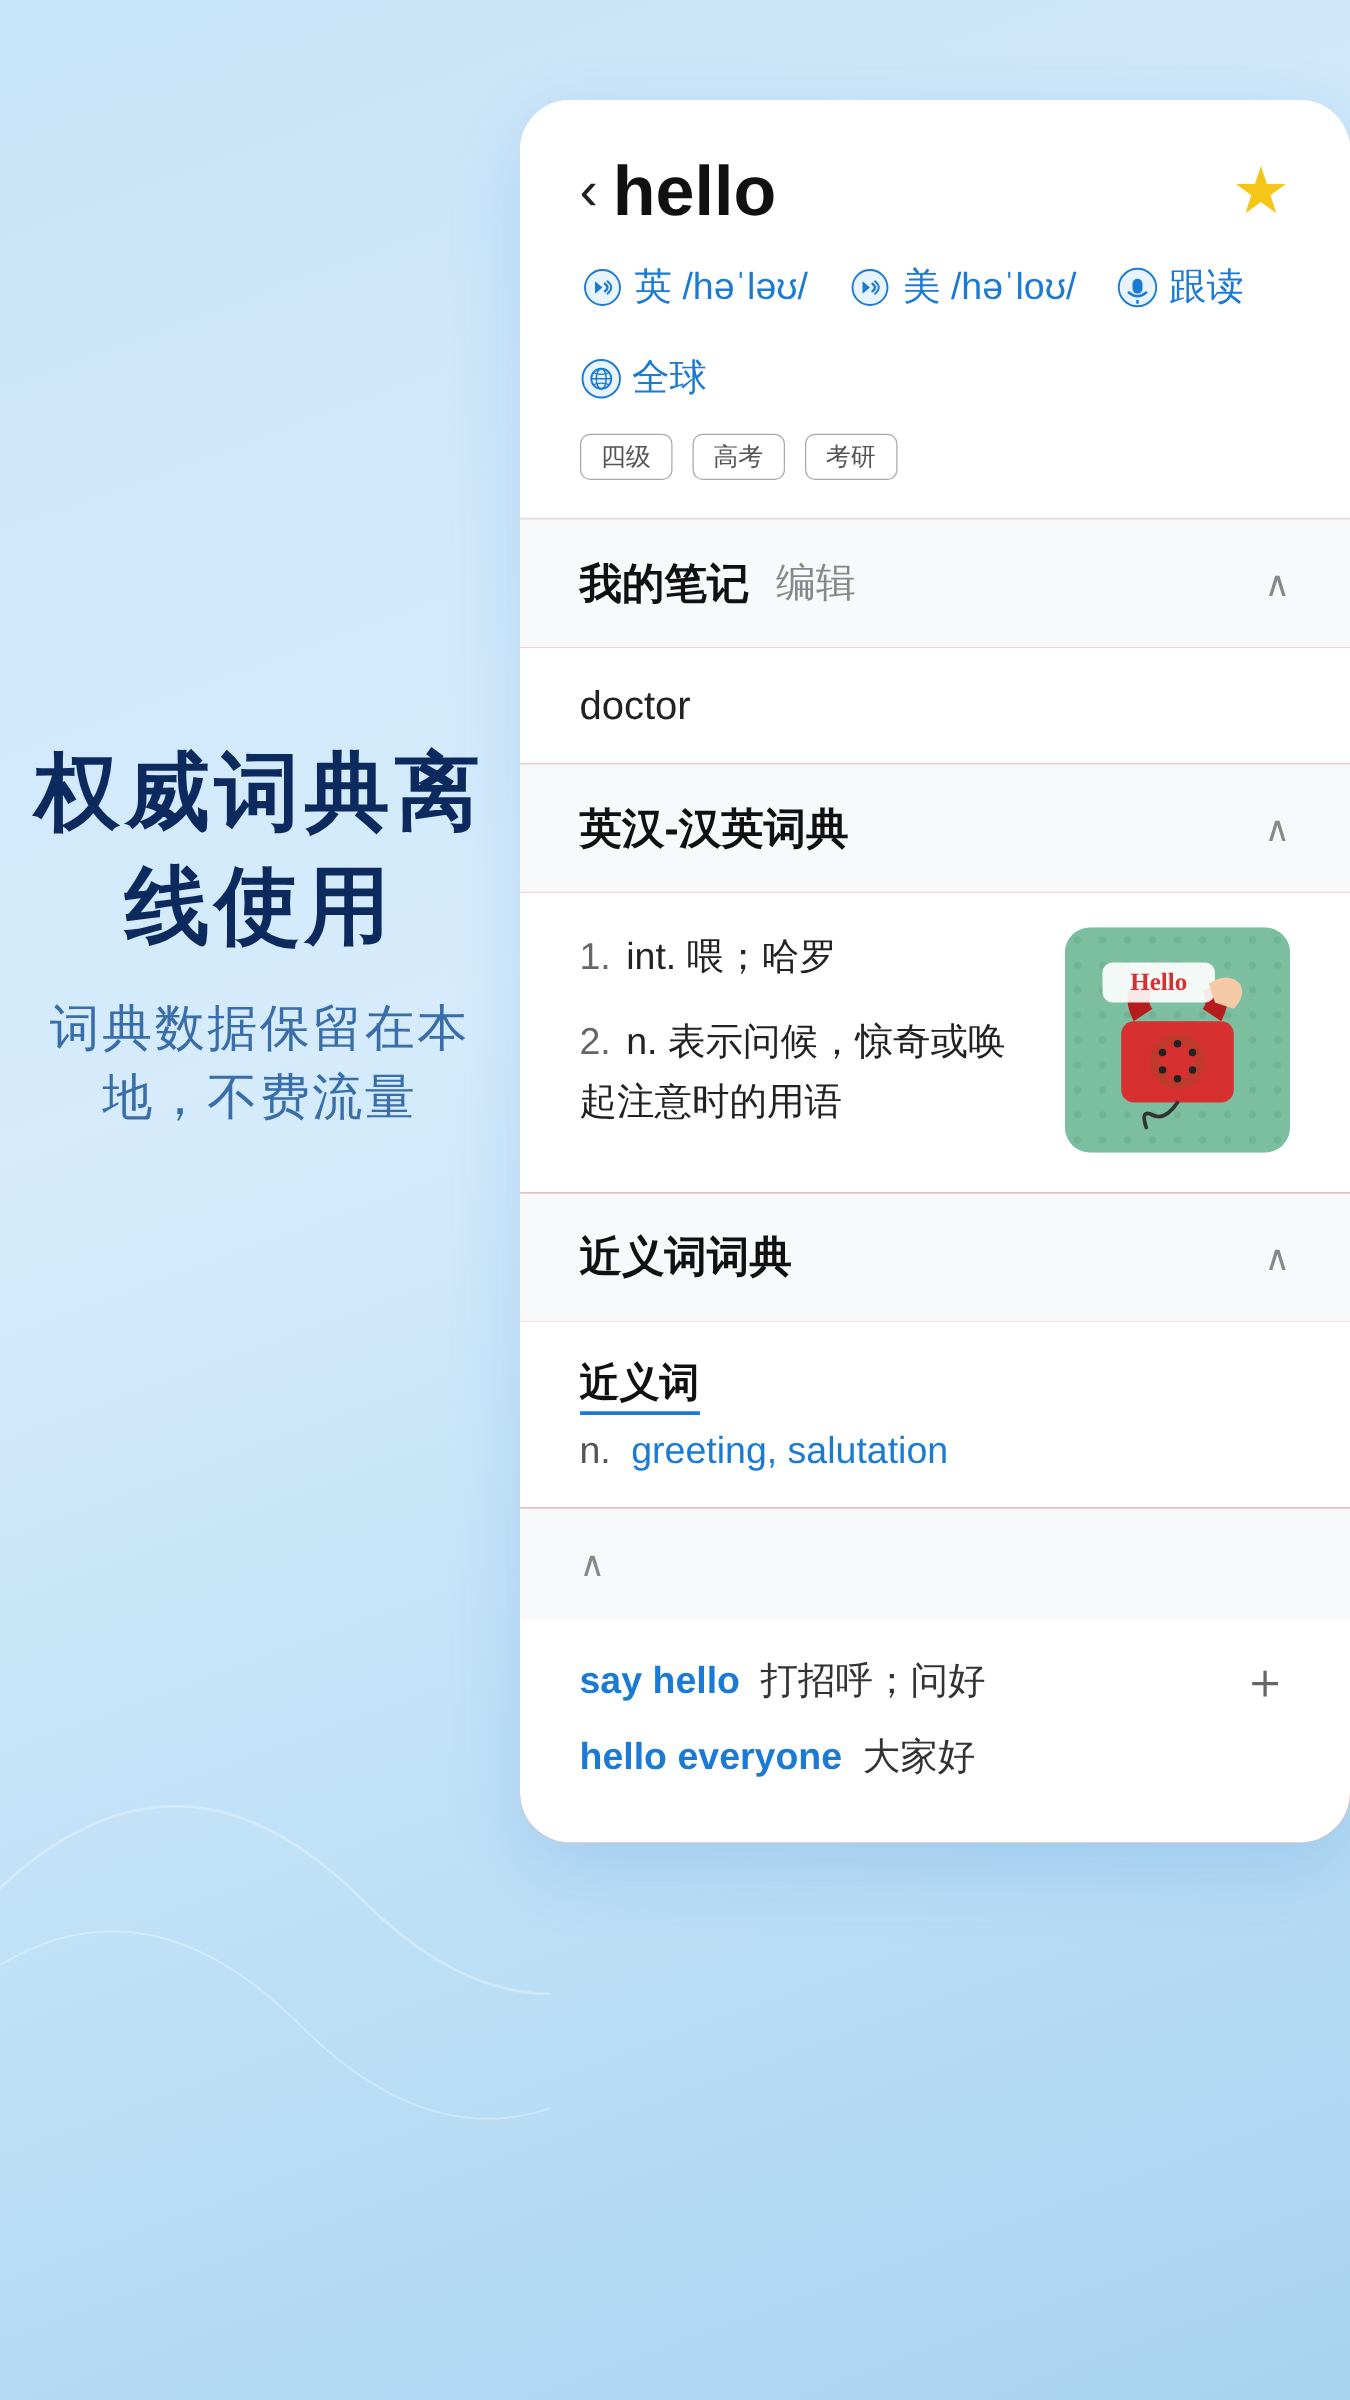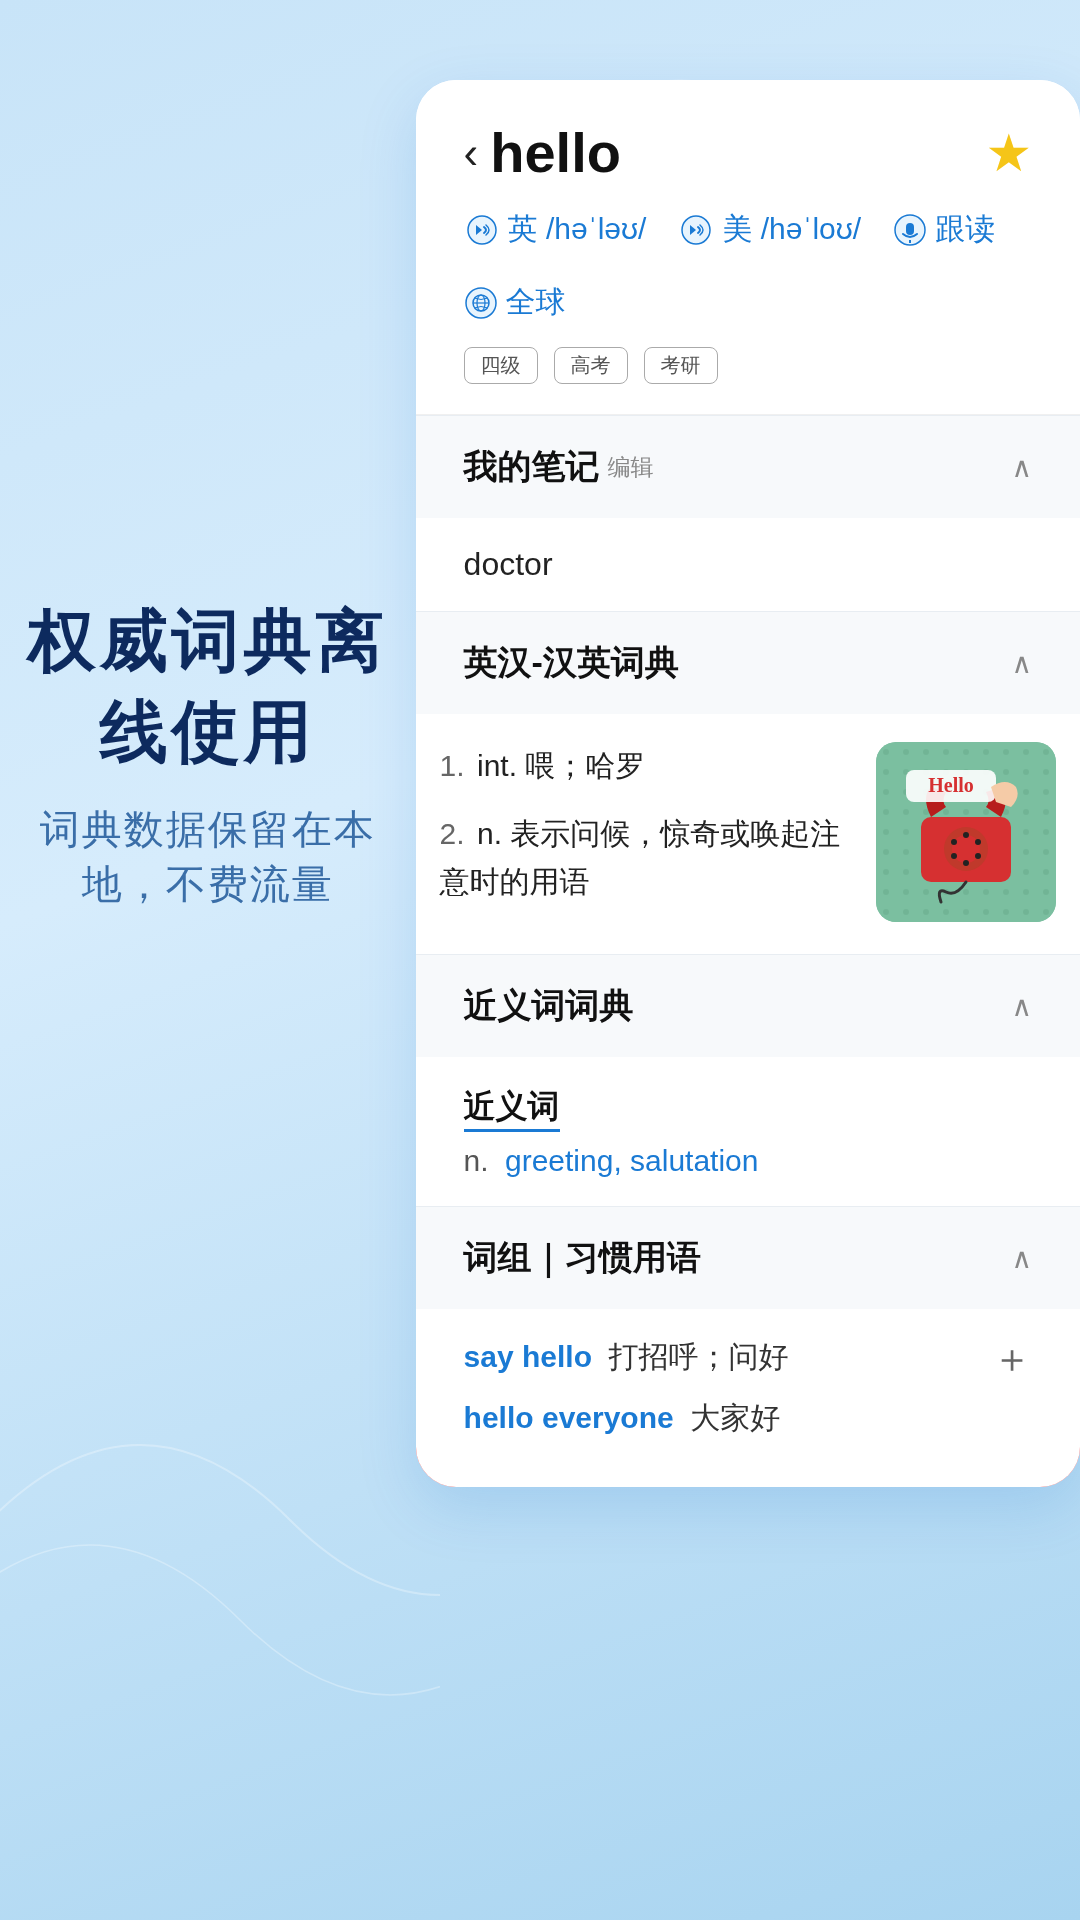--- a/index.html
+++ b/index.html
@@ -170,23 +170,23 @@
       padding: 28px 48px;
       background: #f7f9fb;
       cursor: pointer;
     }
     .section-title {
       font-size: 34px;
       font-weight: 700;
       color: #111;
     }
     .section-edit {
-      font-size: 23px;
+      font-size: 32px;
       color: #888;
-      margin-left: 8px;
+      margin-left: 21px;
       font-weight: 400;
     }
     .section-title-row {
       display: flex;
       align-items: center;
     }
     .chevron-up {
       font-size: 28px;
       color: #888;
     }
@@ -198,21 +198,21 @@
 
     
     .note-text {
       font-size: 32px;
       color: #222;
     }
 
     
     .dict-body {
       background: #fff;
-      padding: 28px 24px;
+      padding: 28px 48px;
       display: flex;
       gap: 24px;
     }
     .dict-definitions {
       flex: 1;
     }
     .dict-item {
       font-size: 30px;
       color: #222;
       margin-bottom: 20px;
@@ -451,21 +451,20 @@
         <div class="synonym-title">近义词</div>
         <div class="synonym-content">
           <span class="synonym-type">n.</span>
           <span class="synonym-words">greeting, salutation</span>
         </div>
       </div>
     </div>
 
     <div class="section">
       <div class="section-header">
-        <span class="section-title">词组｜习惯用语</span>
         <span class="chevron-up">∧</span>
       </div>
       <div class="phrases-body">
         <div class="phrase-row">
           <div>
             <span class="phrase-english">say hello</span>
             <span class="phrase-chinese">打招呼；问好</span>
           </div>
           <span class="phrase-add">＋</span>
         </div>

